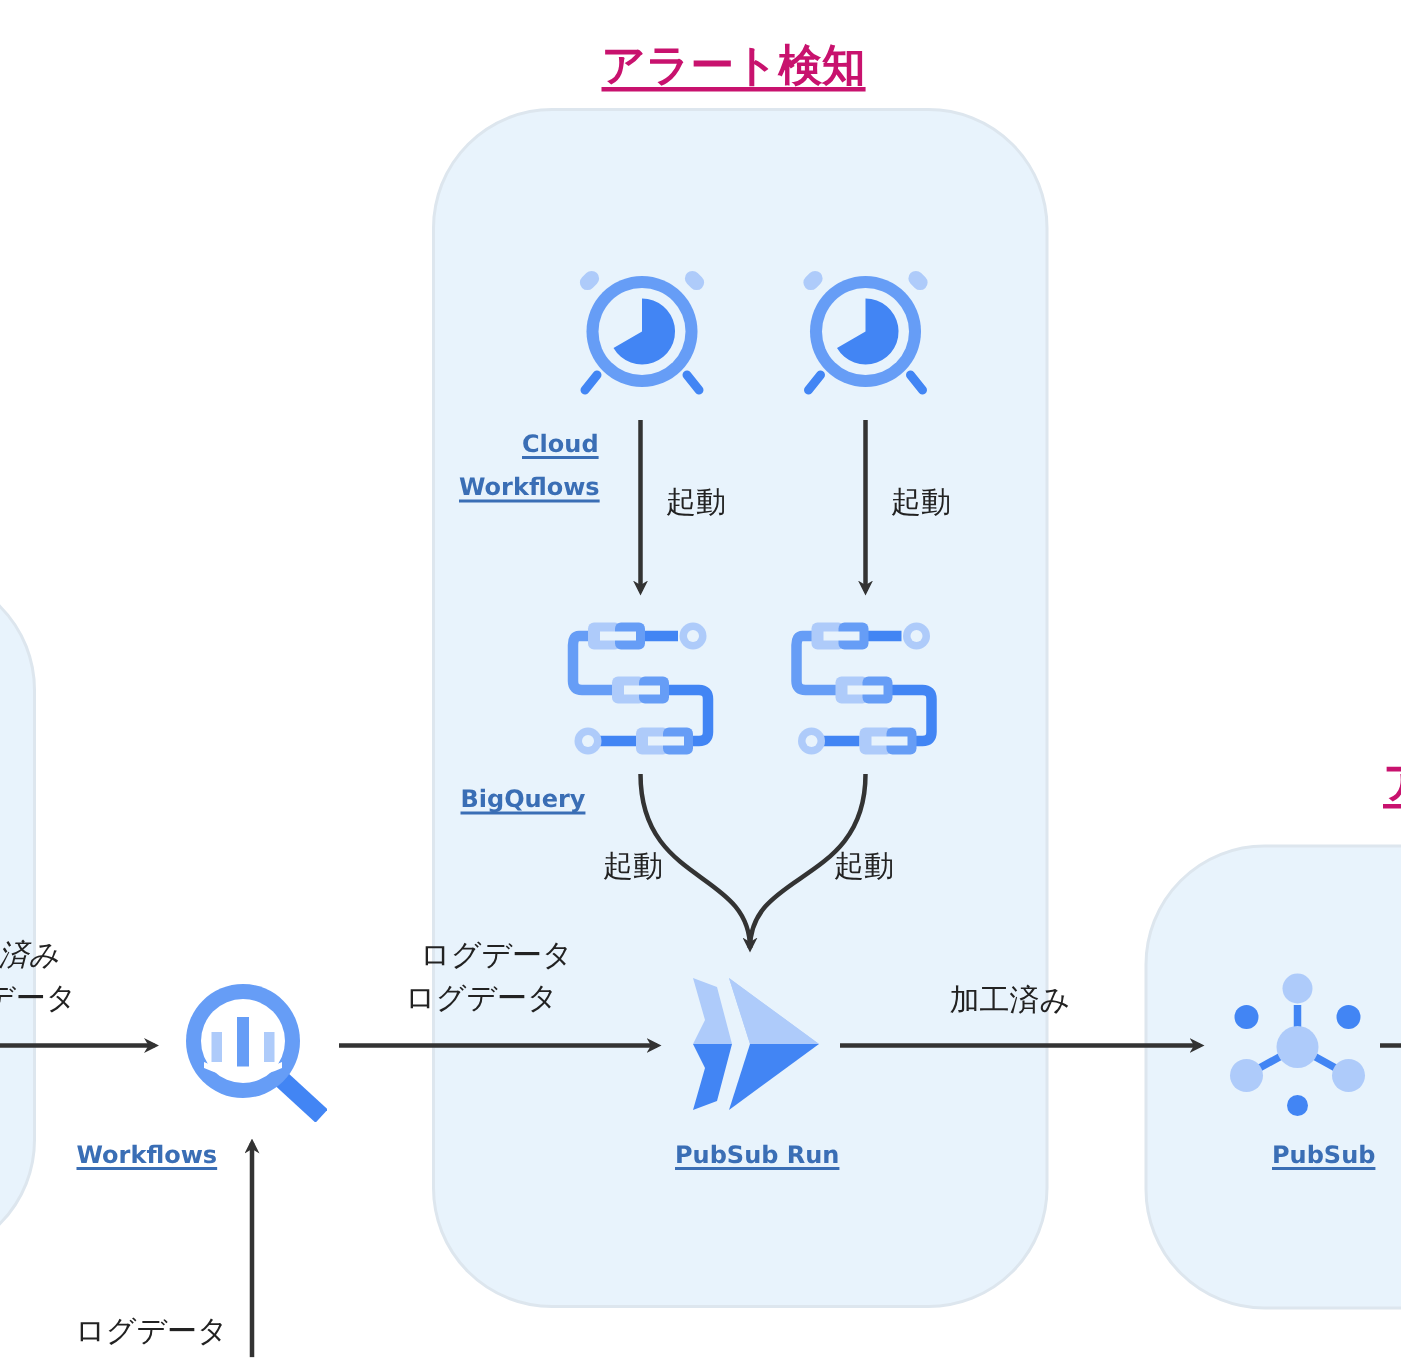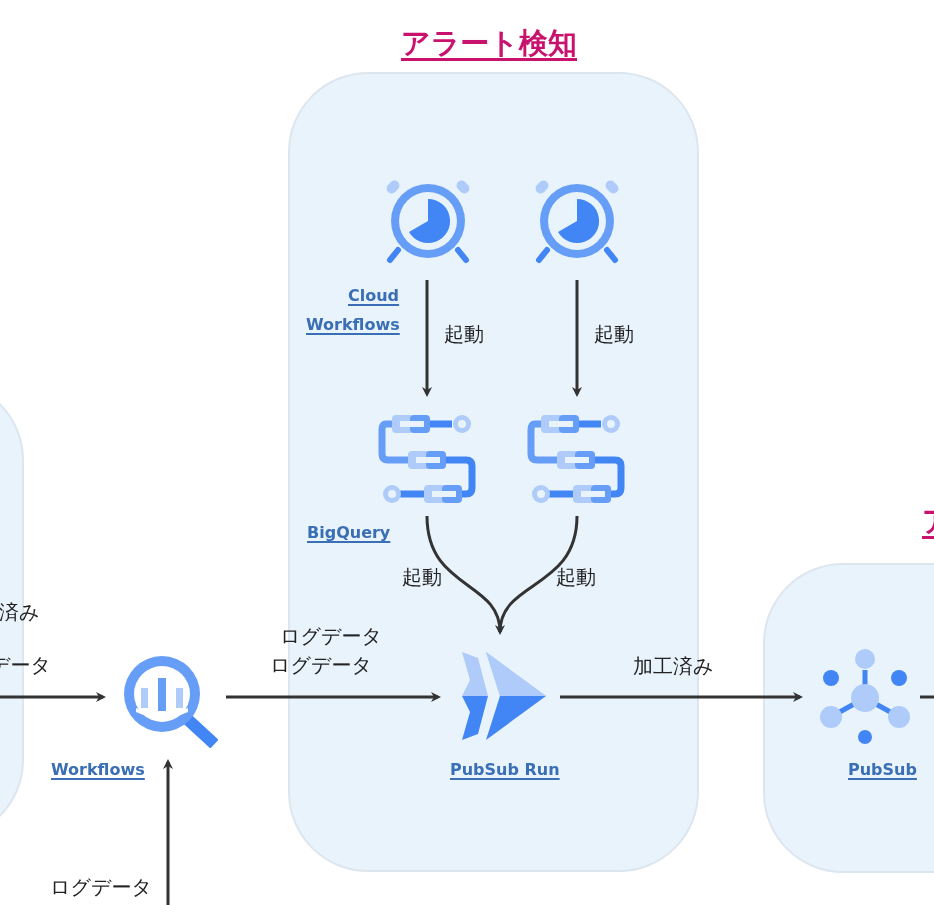--- a/index.html
+++ b/index.html
@@ -136,20 +136,20 @@
   <circle cx="81" cy="69" r="11" fill="#aecbfa"></circle>
   <circle cx="47" cy="89" r="7" fill="#4285f4"></circle>
 </svg>
 <div class="svc-label" style="left:828px; top:755px;margin-left:20px;">PubSub</div>
 
 <div class="edge-label" style="left:444px; top:320px;">起動</div>
 <div class="edge-label" style="left:594px; top:320px;">起動</div>
 <div class="edge-label" style="left:402px; top:563px;">起動</div>
 <div class="edge-label" style="left:556px; top:563px;">起動</div>
 
-<div class="edge-label" style="left:-1px; top:598px; text-align:center;">済み</div>
+<div class="edge-label" style="left:-1px; top:622px; text-align:center;font-style:italic;">済み</div>
 <div class="edge-label" style="left:-10px; top:651px; text-align:left;">データ</div>
 
 <div class="edge-label" style="left:280px; top:622px;">ログデータ</div>
 <div class="edge-label" style="left:270px; top:651px;">ログデータ</div>
 
 <div class="edge-label" style="left:633px; top:652px;">加工済み</div>
 <div class="edge-label" style="left:50px; top:873px;">ログデータ</div>
 
 </body></html>

